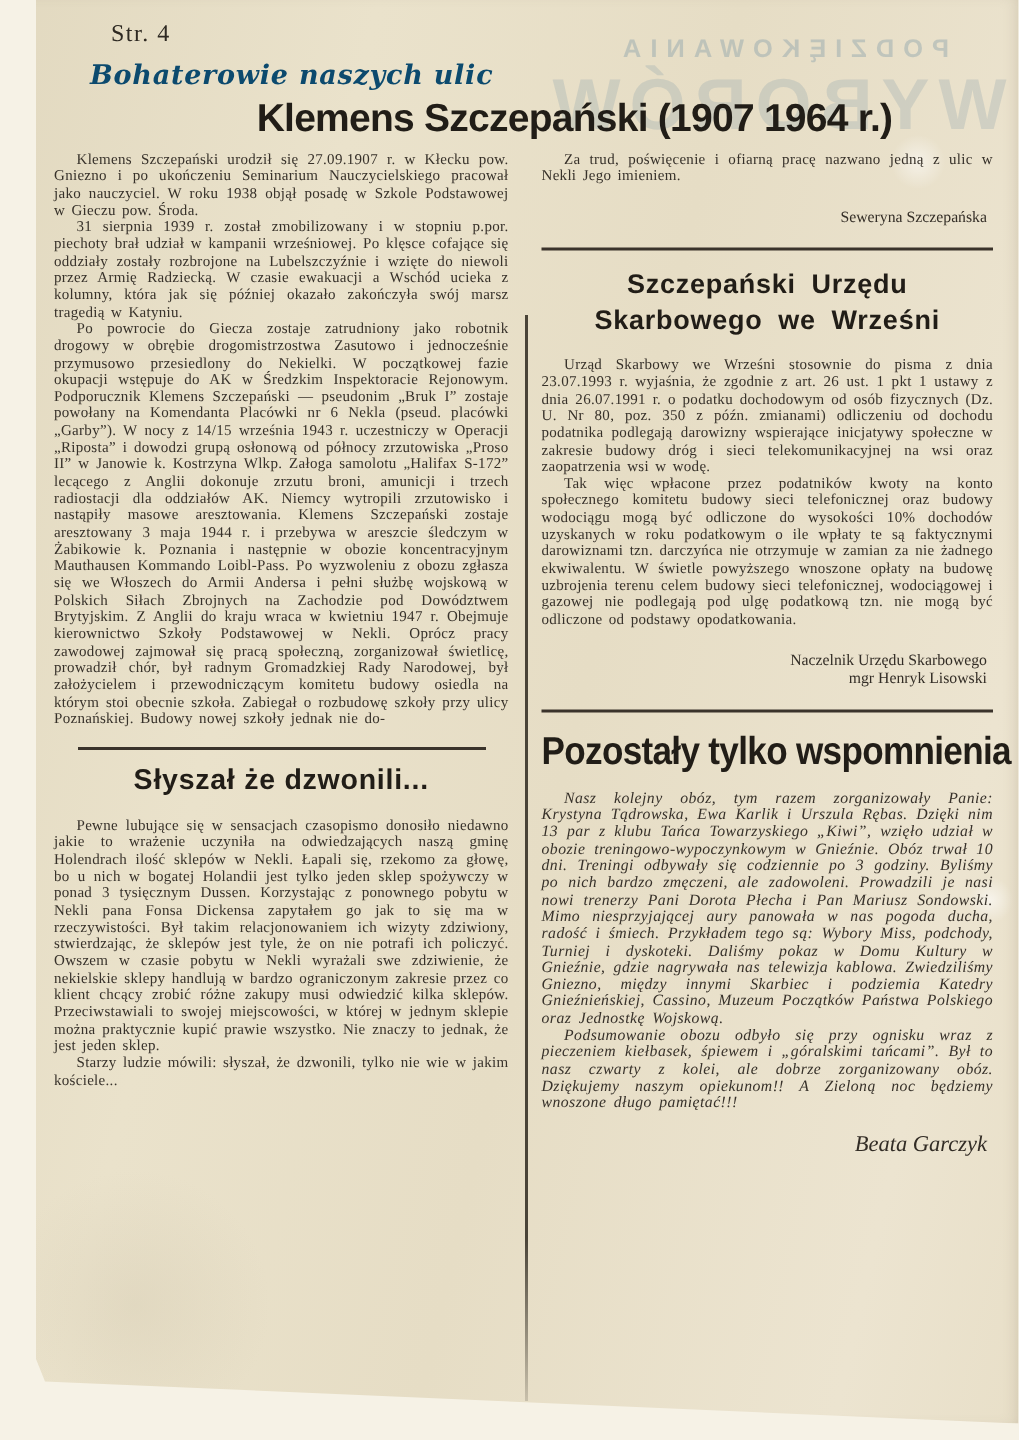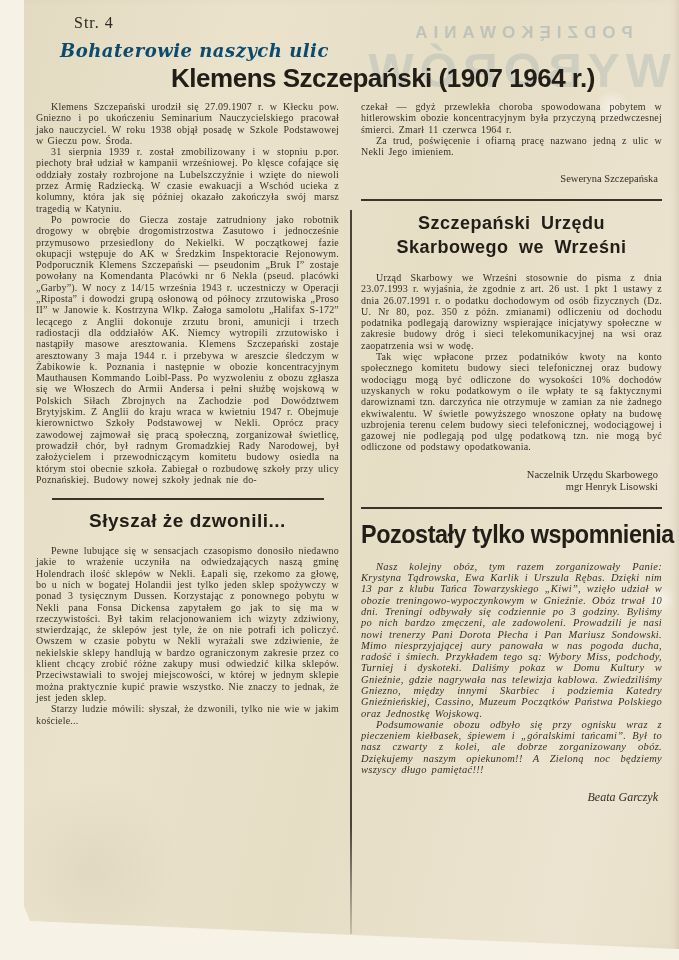--- a/index.html
+++ b/index.html
@@ -52,21 +52,21 @@
   .col p{
     margin:0; text-indent:15px; text-align:justify;
     font-size:10px; line-height:11.3px; letter-spacing:.2px; word-spacing:1.5px;
   }
   .col p.noindent{text-indent:0;}
   .col p.ital{font-style:italic; font-size:10.5px; letter-spacing:.3px; word-spacing:2px;}
   .sig{
     margin:16px 4px 0 0; text-align:right; font-size:10.5px; color:#332d26;
     line-height:12.5px;
   }
-  .sig.ital{font-style:italic; font-size:12px;}
+  .sig.ital{font-style:italic; font-size:15px;}
   .rule{
     border:none; border-top:2.5px solid #3a332b; margin:13px auto 10px auto;
     width:100%;
   }
   .rule.short{width:272px;}
   .sec-headline{
     margin:0 0 13px 0;
     font-family:"Liberation Sans", sans-serif; font-weight:bold;
     text-align:center; color:#211d17;
   }
@@ -105,35 +105,34 @@
     <p>31 sierpnia 1939 r. został zmobilizowany i w stopniu p.por. piechoty brał udział w kampanii wrześniowej. Po klęsce cofające się oddziały zostały rozbrojone na Lubelszczyźnie i wzięte do niewoli przez Armię Radziecką. W czasie ewakuacji a Wschód ucieka z kolumny, która jak się później okazało zakończyła swój marsz tragedią w Katyniu.</p>
     <p>Po powrocie do Giecza zostaje zatrudniony jako robotnik drogowy w obrębie drogomistrzostwa Zasutowo i jednocześnie przymusowo przesiedlony do Nekielki. W początkowej fazie okupacji wstępuje do AK w Średzkim Inspektoracie Rejonowym. Podporucznik Klemens Szczepański — pseudonim „Bruk I” zostaje powołany na Komendanta Placówki nr 6 Nekla (pseud. placówki „Garby”). W nocy z 14/15 września 1943 r. uczestniczy w Operacji „Riposta” i dowodzi grupą osłonową od północy zrzutowiska „Proso II” w Janowie k. Kostrzyna Wlkp. Załoga samolotu „Halifax S-172” lecącego z Anglii dokonuje zrzutu broni, amunicji i trzech radiostacji dla oddziałów AK. Niemcy wytropili zrzutowisko i nastąpiły masowe aresztowania. Klemens Szczepański zostaje aresztowany 3 maja 1944 r. i przebywa w areszcie śledczym w Żabikowie k. Poznania i następnie w obozie koncentracyjnym Mauthausen Kommando Loibl-Pass. Po wyzwoleniu z obozu zgłasza się we Włoszech do Armii Andersa i pełni służbę wojskową w Polskich Siłach Zbrojnych na Zachodzie pod Dowództwem Brytyjskim. Z Anglii do kraju wraca w kwietniu 1947 r. Obejmuje kierownictwo Szkoły Podstawowej w Nekli. Oprócz pracy zawodowej zajmował się pracą społeczną, zorganizował świetlicę, prowadził chór, był radnym Gromadzkiej Rady Narodowej, był założycielem i przewodniczącym komitetu budowy osiedla na którym stoi obecnie szkoła. Zabiegał o rozbudowę szkoły przy ulicy Poznańskiej. Budowy nowej szkoły jednak nie do-</p>
 
     <hr class="rule short">
     <h2 class="sec-headline h-bells">Słyszał że dzwonili...</h2>
     <p>Pewne lubujące się w sensacjach czasopismo donosiło niedawno jakie to wrażenie uczyniła na odwiedzających naszą gminę Holendrach ilość sklepów w Nekli. Łapali się, rzekomo za głowę, bo u nich w bogatej Holandii jest tylko jeden sklep spożywczy w ponad 3 tysięcznym Dussen. Korzystając z ponownego pobytu w Nekli pana Fonsa Dickensa zapytałem go jak to się ma w rzeczywistości. Był takim relacjonowaniem ich wizyty zdziwiony, stwierdzając, że sklepów jest tyle, że on nie potrafi ich policzyć. Owszem w czasie pobytu w Nekli wyrażali swe zdziwienie, że nekielskie sklepy handlują w bardzo ograniczonym zakresie przez co klient chcący zrobić różne zakupy musi odwiedzić kilka sklepów. Przeciwstawiali to swojej miejscowości, w której w jednym sklepie można praktycznie kupić prawie wszystko. Nie znaczy to jednak, że jest jeden sklep.</p>
     <p>Starzy ludzie mówili: słyszał, że dzwonili, tylko nie wie w jakim kościele...</p>
   </div>
 
   <div class="col col-right">
-    <p class="noindent">czekał — gdyż przewlekła choroba spowodowana pobytem w hitlerowskim obozie koncentracyjnym była przyczyną przedwczesnej śmierci. Zmarł 11 czerwca 1964 r.</p>
     <p>Za trud, poświęcenie i ofiarną pracę nazwano jedną z ulic w Nekli Jego imieniem.</p>
     <div class="sig">Seweryna Szczepańska</div>
 
     <hr class="rule">
     <h2 class="sec-headline h-tax">
       <span>Szczepański Urzędu</span><br>
       <span>Skarbowego we Wrześni</span>
     </h2>
     <p>Urząd Skarbowy we Wrześni stosownie do pisma z dnia 23.07.1993 r. wyjaśnia, że zgodnie z art. 26 ust. 1 pkt 1 ustawy z dnia 26.07.1991 r. o podatku dochodowym od osób fizycznych (Dz. U. Nr 80, poz. 350 z późn. zmianami) odliczeniu od dochodu podatnika podlegają darowizny wspierające inicjatywy społeczne w zakresie budowy dróg i sieci telekomunikacyjnej na wsi oraz zaopatrzenia wsi w wodę.</p>
     <p>Tak więc wpłacone przez podatników kwoty na konto społecznego komitetu budowy sieci telefonicznej oraz budowy wodociągu mogą być odliczone do wysokości 10% dochodów uzyskanych w roku podatkowym o ile wpłaty te są faktycznymi darowiznami tzn. darczyńca nie otrzymuje w zamian za nie żadnego ekwiwalentu. W świetle powyższego wnoszone opłaty na budowę uzbrojenia terenu celem budowy sieci telefonicznej, wodociągowej i gazowej nie podlegają pod ulgę podatkową tzn. nie mogą być odliczone od podstawy opodatkowania.</p>
     <div class="sig">
       <span>Naczelnik Urzędu Skarbowego</span><br>
       <span>mgr Henryk Lisowski</span>
     </div>
 
     <hr class="rule">
     <h1 class="sec-headline h-memories">Pozostały tylko wspomnienia</h1>
     <p class="ital">Nasz kolejny obóz, tym razem zorganizowały Panie: Krystyna Tądrowska, Ewa Karlik i Urszula Rębas. Dzięki nim 13 par z klubu Tańca Towarzyskiego „Kiwi”, wzięło udział w obozie treningowo-wypoczynkowym w Gnieźnie. Obóz trwał 10 dni. Treningi odbywały się codziennie po 3 godziny. Byliśmy po nich bardzo zmęczeni, ale zadowoleni. Prowadzili je nasi nowi trenerzy Pani Dorota Płecha i Pan Mariusz Sondowski. Mimo niesprzyjającej aury panowała w nas pogoda ducha, radość i śmiech. Przykładem tego są: Wybory Miss, podchody, Turniej i dyskoteki. Daliśmy pokaz w Domu Kultury w Gnieźnie, gdzie nagrywała nas telewizja kablowa. Zwiedziliśmy Gniezno, między innymi Skarbiec i podziemia Katedry Gnieźnieńskiej, Cassino, Muzeum Początków Państwa Polskiego oraz Jednostkę Wojskową.</p>
-    <p class="ital">Podsumowanie obozu odbyło się przy ognisku wraz z pieczeniem kiełbasek, śpiewem i „góralskimi tańcami”. Był to nasz czwarty z kolei, ale dobrze zorganizowany obóz. Dziękujemy naszym opiekunom!! A Zieloną noc będziemy wszyscy długo pamiętać!!!</p>
+    <p class="ital">Podsumowanie obozu odbyło się przy ognisku wraz z pieczeniem kiełbasek, śpiewem i „góralskimi tańcami”. Był to nasz czwarty z kolei, ale dobrze zorganizowany obóz. Dziękujemy naszym opiekunom!! A Zieloną noc będziemy wnoszone długo pamiętać!!!</p>
     <div class="sig ital">Beata Garczyk</div>
   </div>
 </div>
 
 </body></html>

